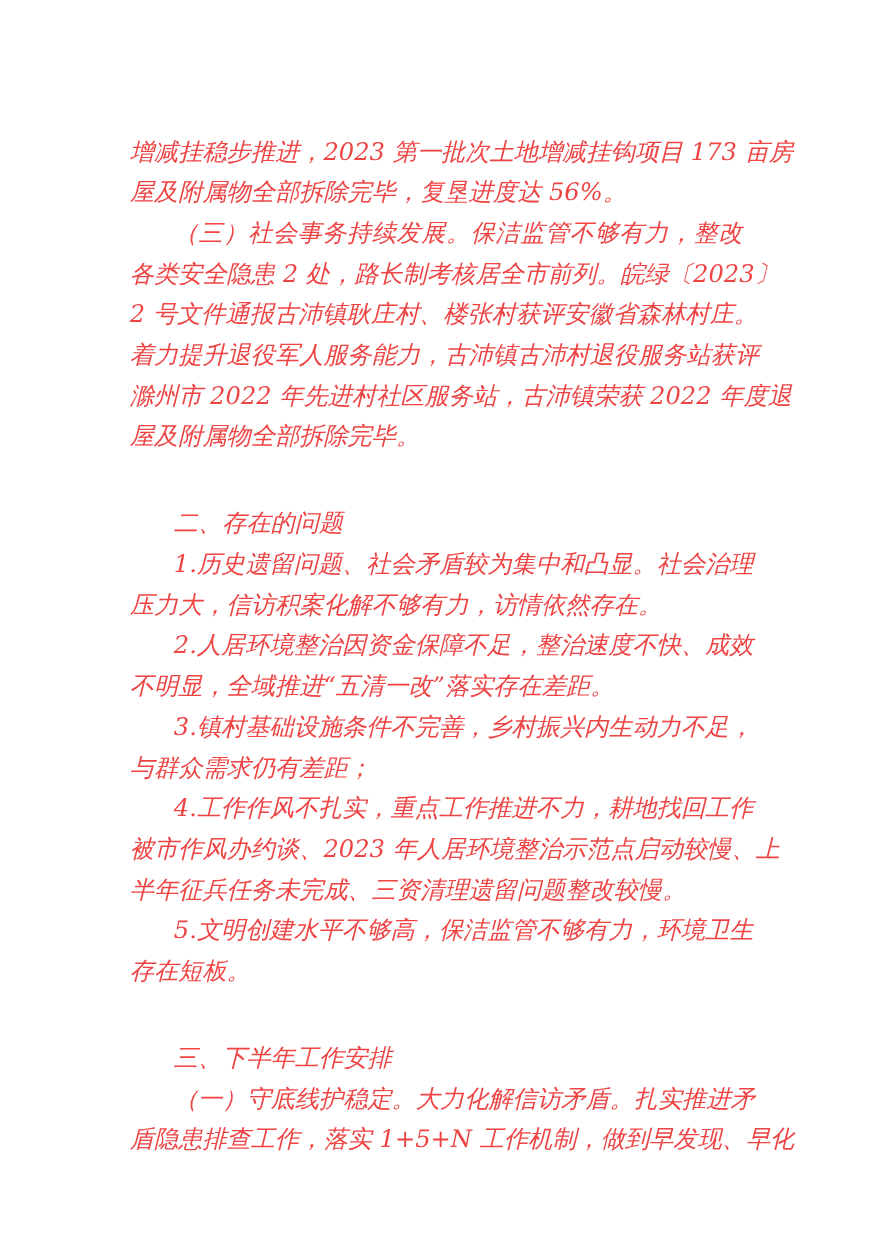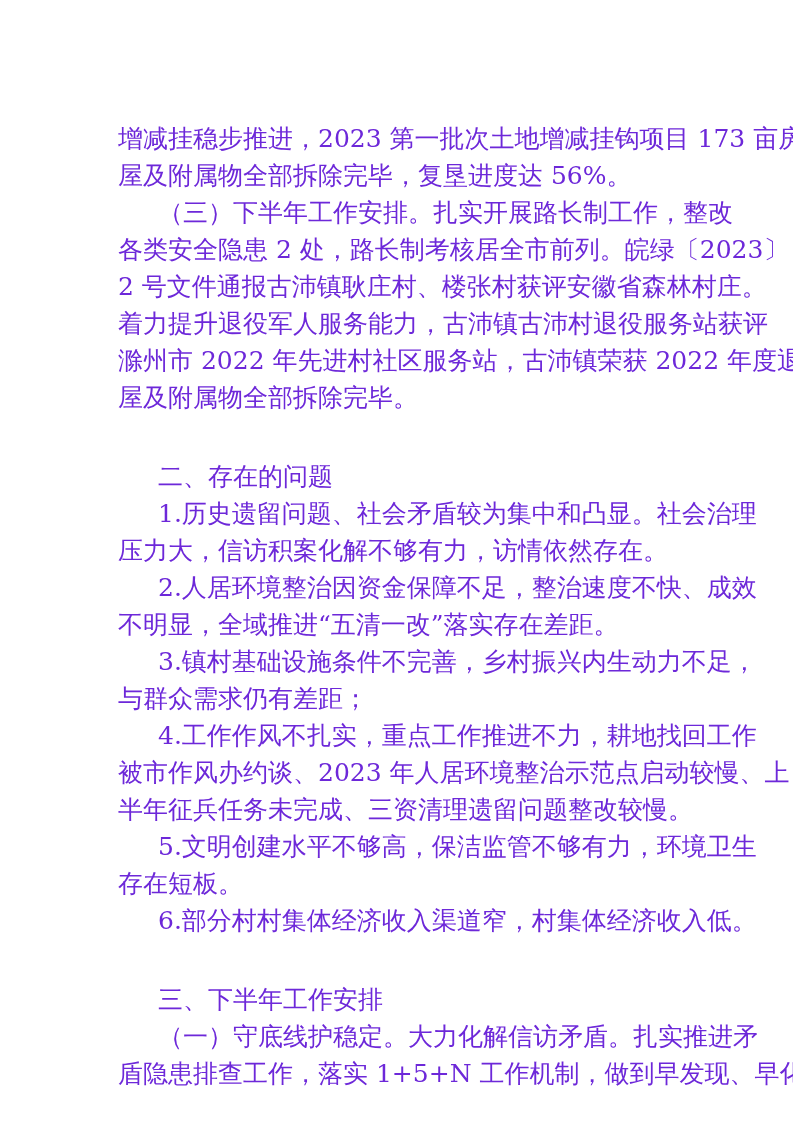--- a/index.html
+++ b/index.html
@@ -1,20 +1,20 @@
 <!DOCTYPE html>
 <html><head>
   <meta charset="utf-8">
   <style>
     html, body { margin: 0; padding: 0; background: #ffffff; }
     body { width: 793px; height: 1122px; position: relative; overflow: hidden; }
     .page {
       position: absolute; left: 118px; top: 120px; width: 557px;
       font-family: "DejaVu Serif", "Liberation Serif", serif;
-      color: #6d28d9; font-size: 25px; line-height: 37px;
+      color: #ef4444; font-size: 22px; line-height: 37px; font-style: italic;
     }
     .line {
       display: block; height: 37px; white-space: nowrap;
       text-align: justify; text-align-last: justify;
     }
     .line.last { text-align-last: left; }
     .indent { padding-left: 40px; }
     .heading {
       font-family: "DejaVu Sans", "Liberation Sans", sans-serif;
       font-weight: normal; text-align-last: left; margin-top: 42px;
@@ -24,21 +24,21 @@
 <body>
 
 <div class="page">
 
   <div>
     <span class="line">增减挂稳步推进，2023 第一批次土地增减挂钩项目 173 亩房</span>
     <span class="line last">屋及附属物全部拆除完毕，复垦进度达 56%。</span>
   </div>
 
   <div>
-    <span class="line indent">（三）下半年工作安排。扎实开展路长制工作，整改</span>
+    <span class="line indent">（三）社会事务持续发展。保洁监管不够有力，整改</span>
     <span class="line">各类安全隐患 2 处，路长制考核居全市前列。皖绿〔2023〕</span>
     <span class="line">2 号文件通报古沛镇耿庄村、楼张村获评安徽省森林村庄。</span>
     <span class="line">着力提升退役军人服务能力，古沛镇古沛村退役服务站获评</span>
     <span class="line">滁州市 2022 年先进村社区服务站，古沛镇荣获 2022 年度退</span>
     <span class="line last">屋及附属物全部拆除完毕。</span>
   </div>
 
   <div>
     <span class="line indent heading">二、存在的问题</span>
   </div>
@@ -62,23 +62,20 @@
     <span class="line indent">4.工作作风不扎实，重点工作推进不力，耕地找回工作</span>
     <span class="line">被市作风办约谈、2023 年人居环境整治示范点启动较慢、上</span>
     <span class="line last">半年征兵任务未完成、三资清理遗留问题整改较慢。</span>
   </div>
 
   <div>
     <span class="line indent">5.文明创建水平不够高，保洁监管不够有力，环境卫生</span>
     <span class="line last">存在短板。</span>
   </div>
 
-  <div>
-    <span class="line indent last">6.部分村村集体经济收入渠道窄，村集体经济收入低。</span>
-  </div>
 
   <div>
     <span class="line indent heading">三、下半年工作安排</span>
   </div>
 
   <div>
     <span class="line indent">（一）守底线护稳定。大力化解信访矛盾。扎实推进矛</span>
     <span class="line">盾隐患排查工作，落实 1+5+N 工作机制，做到早发现、早化</span>
   </div>
 

